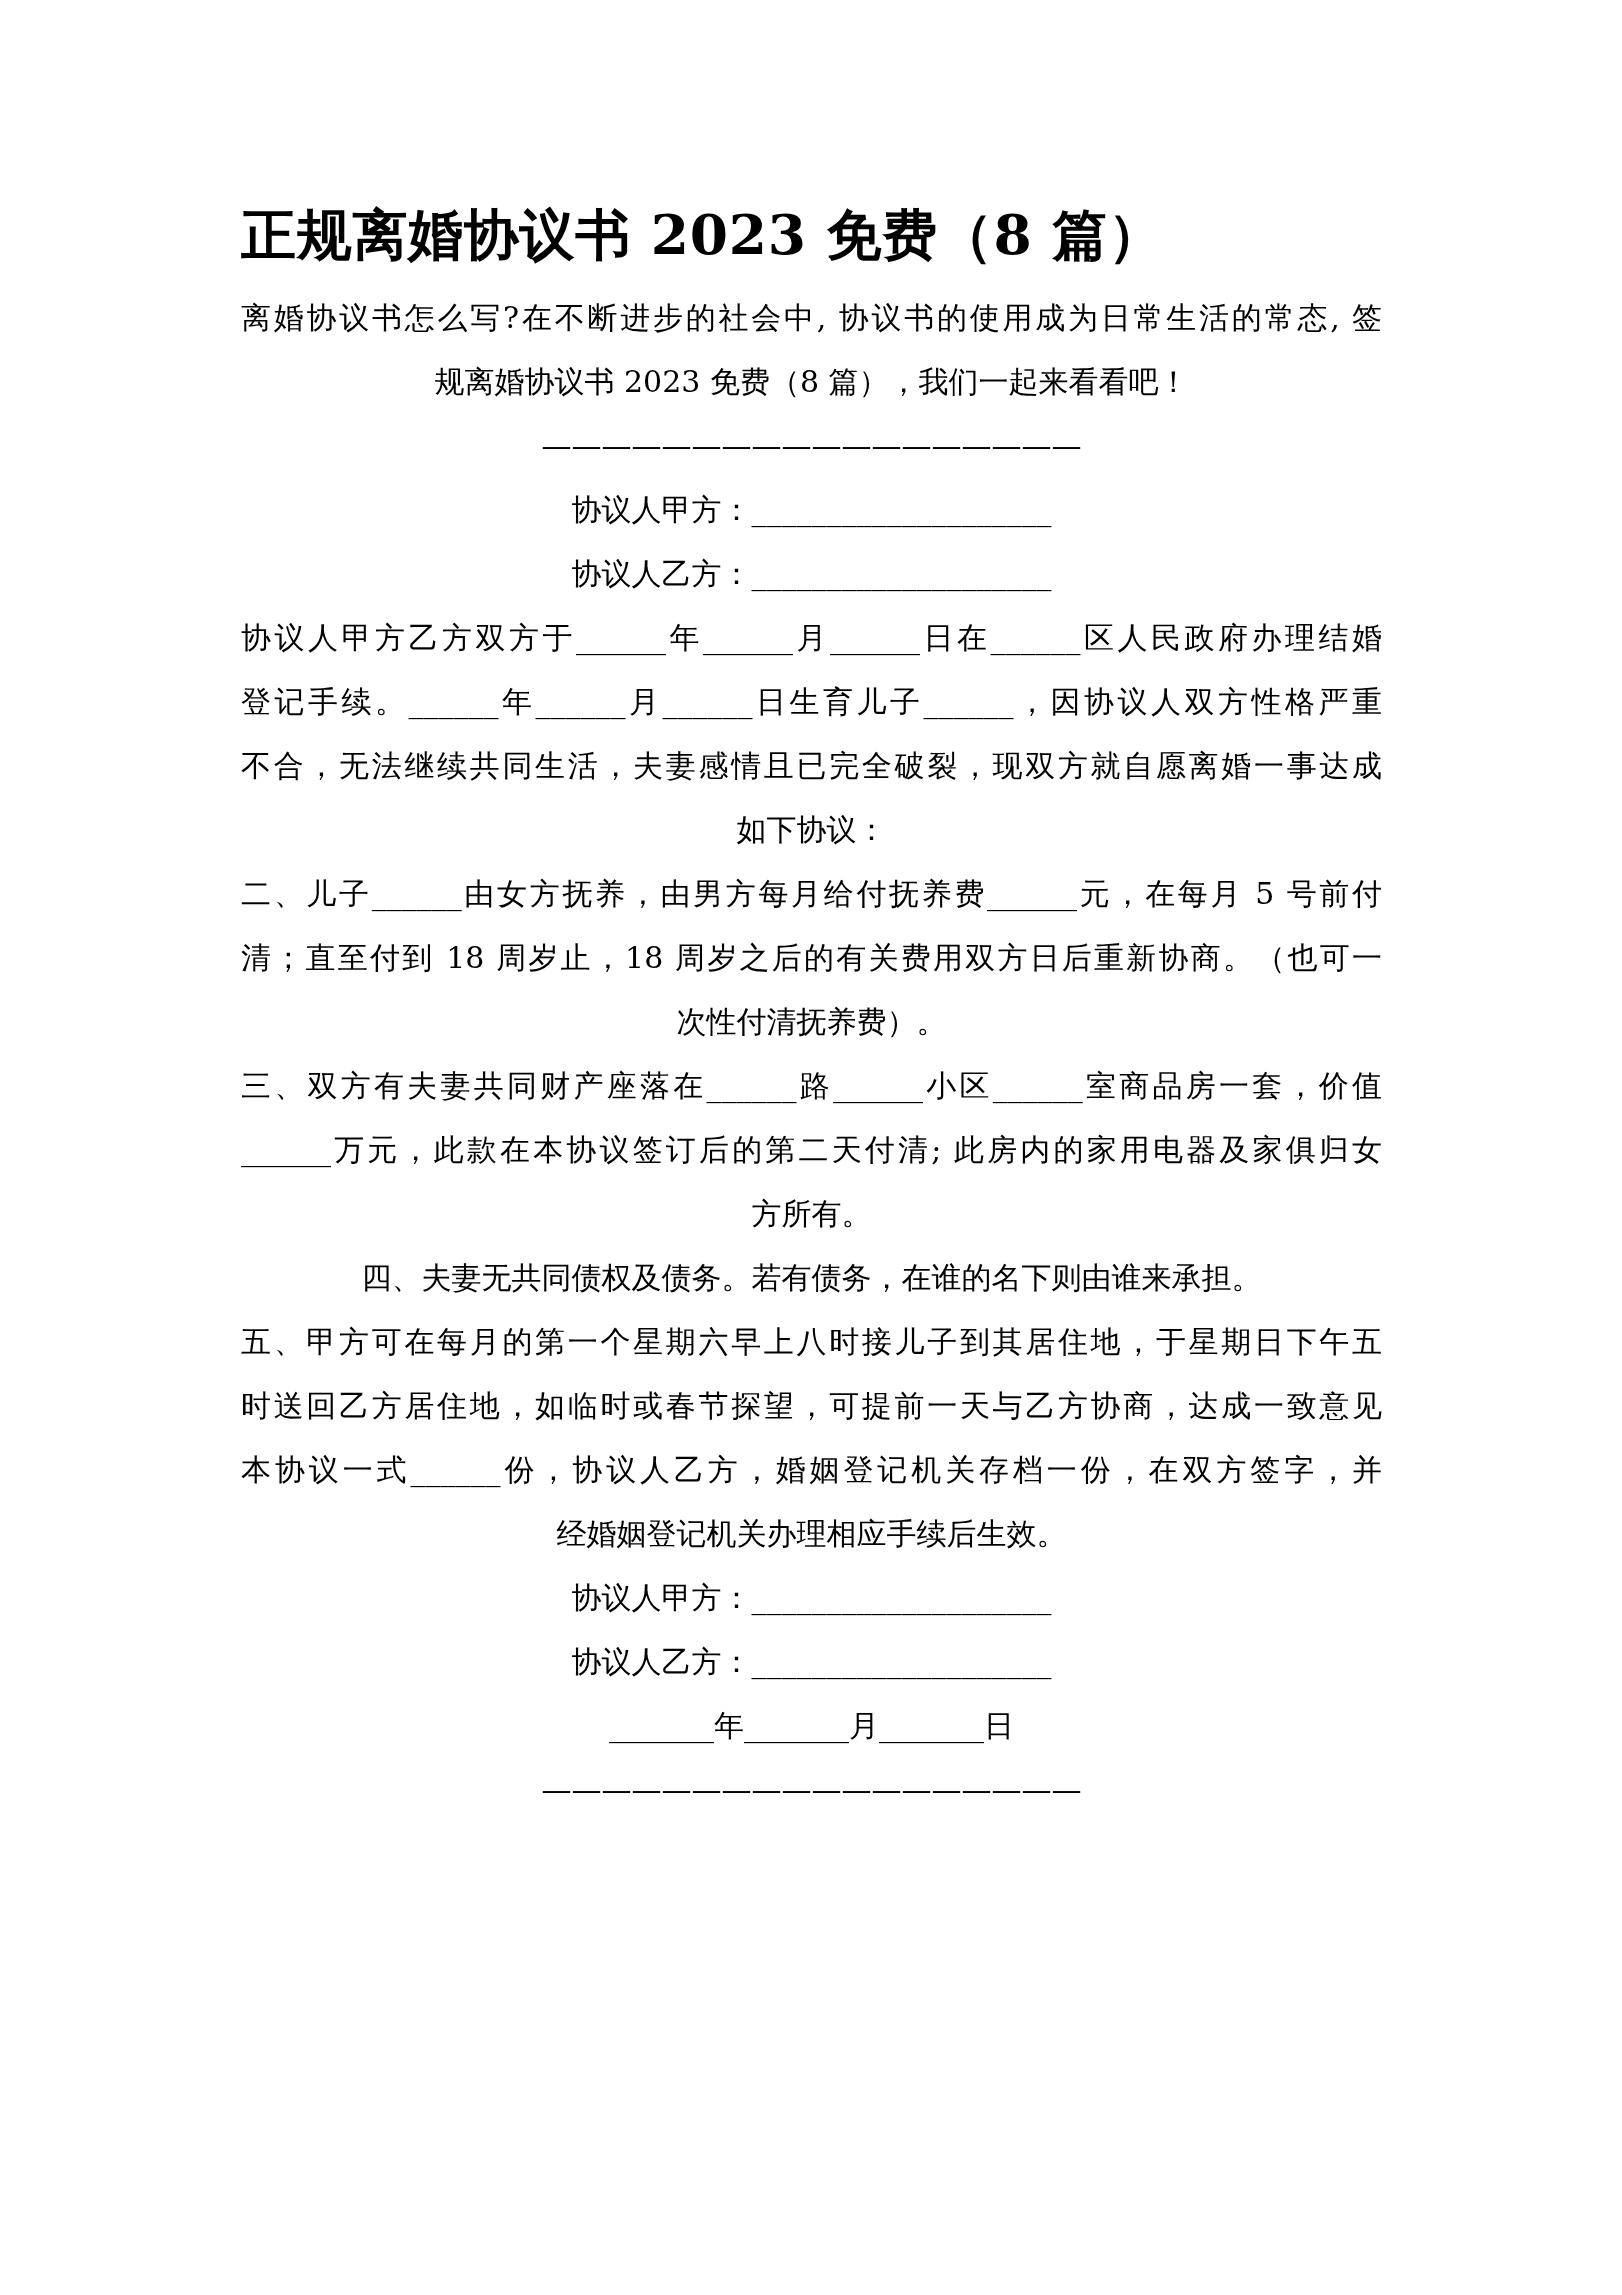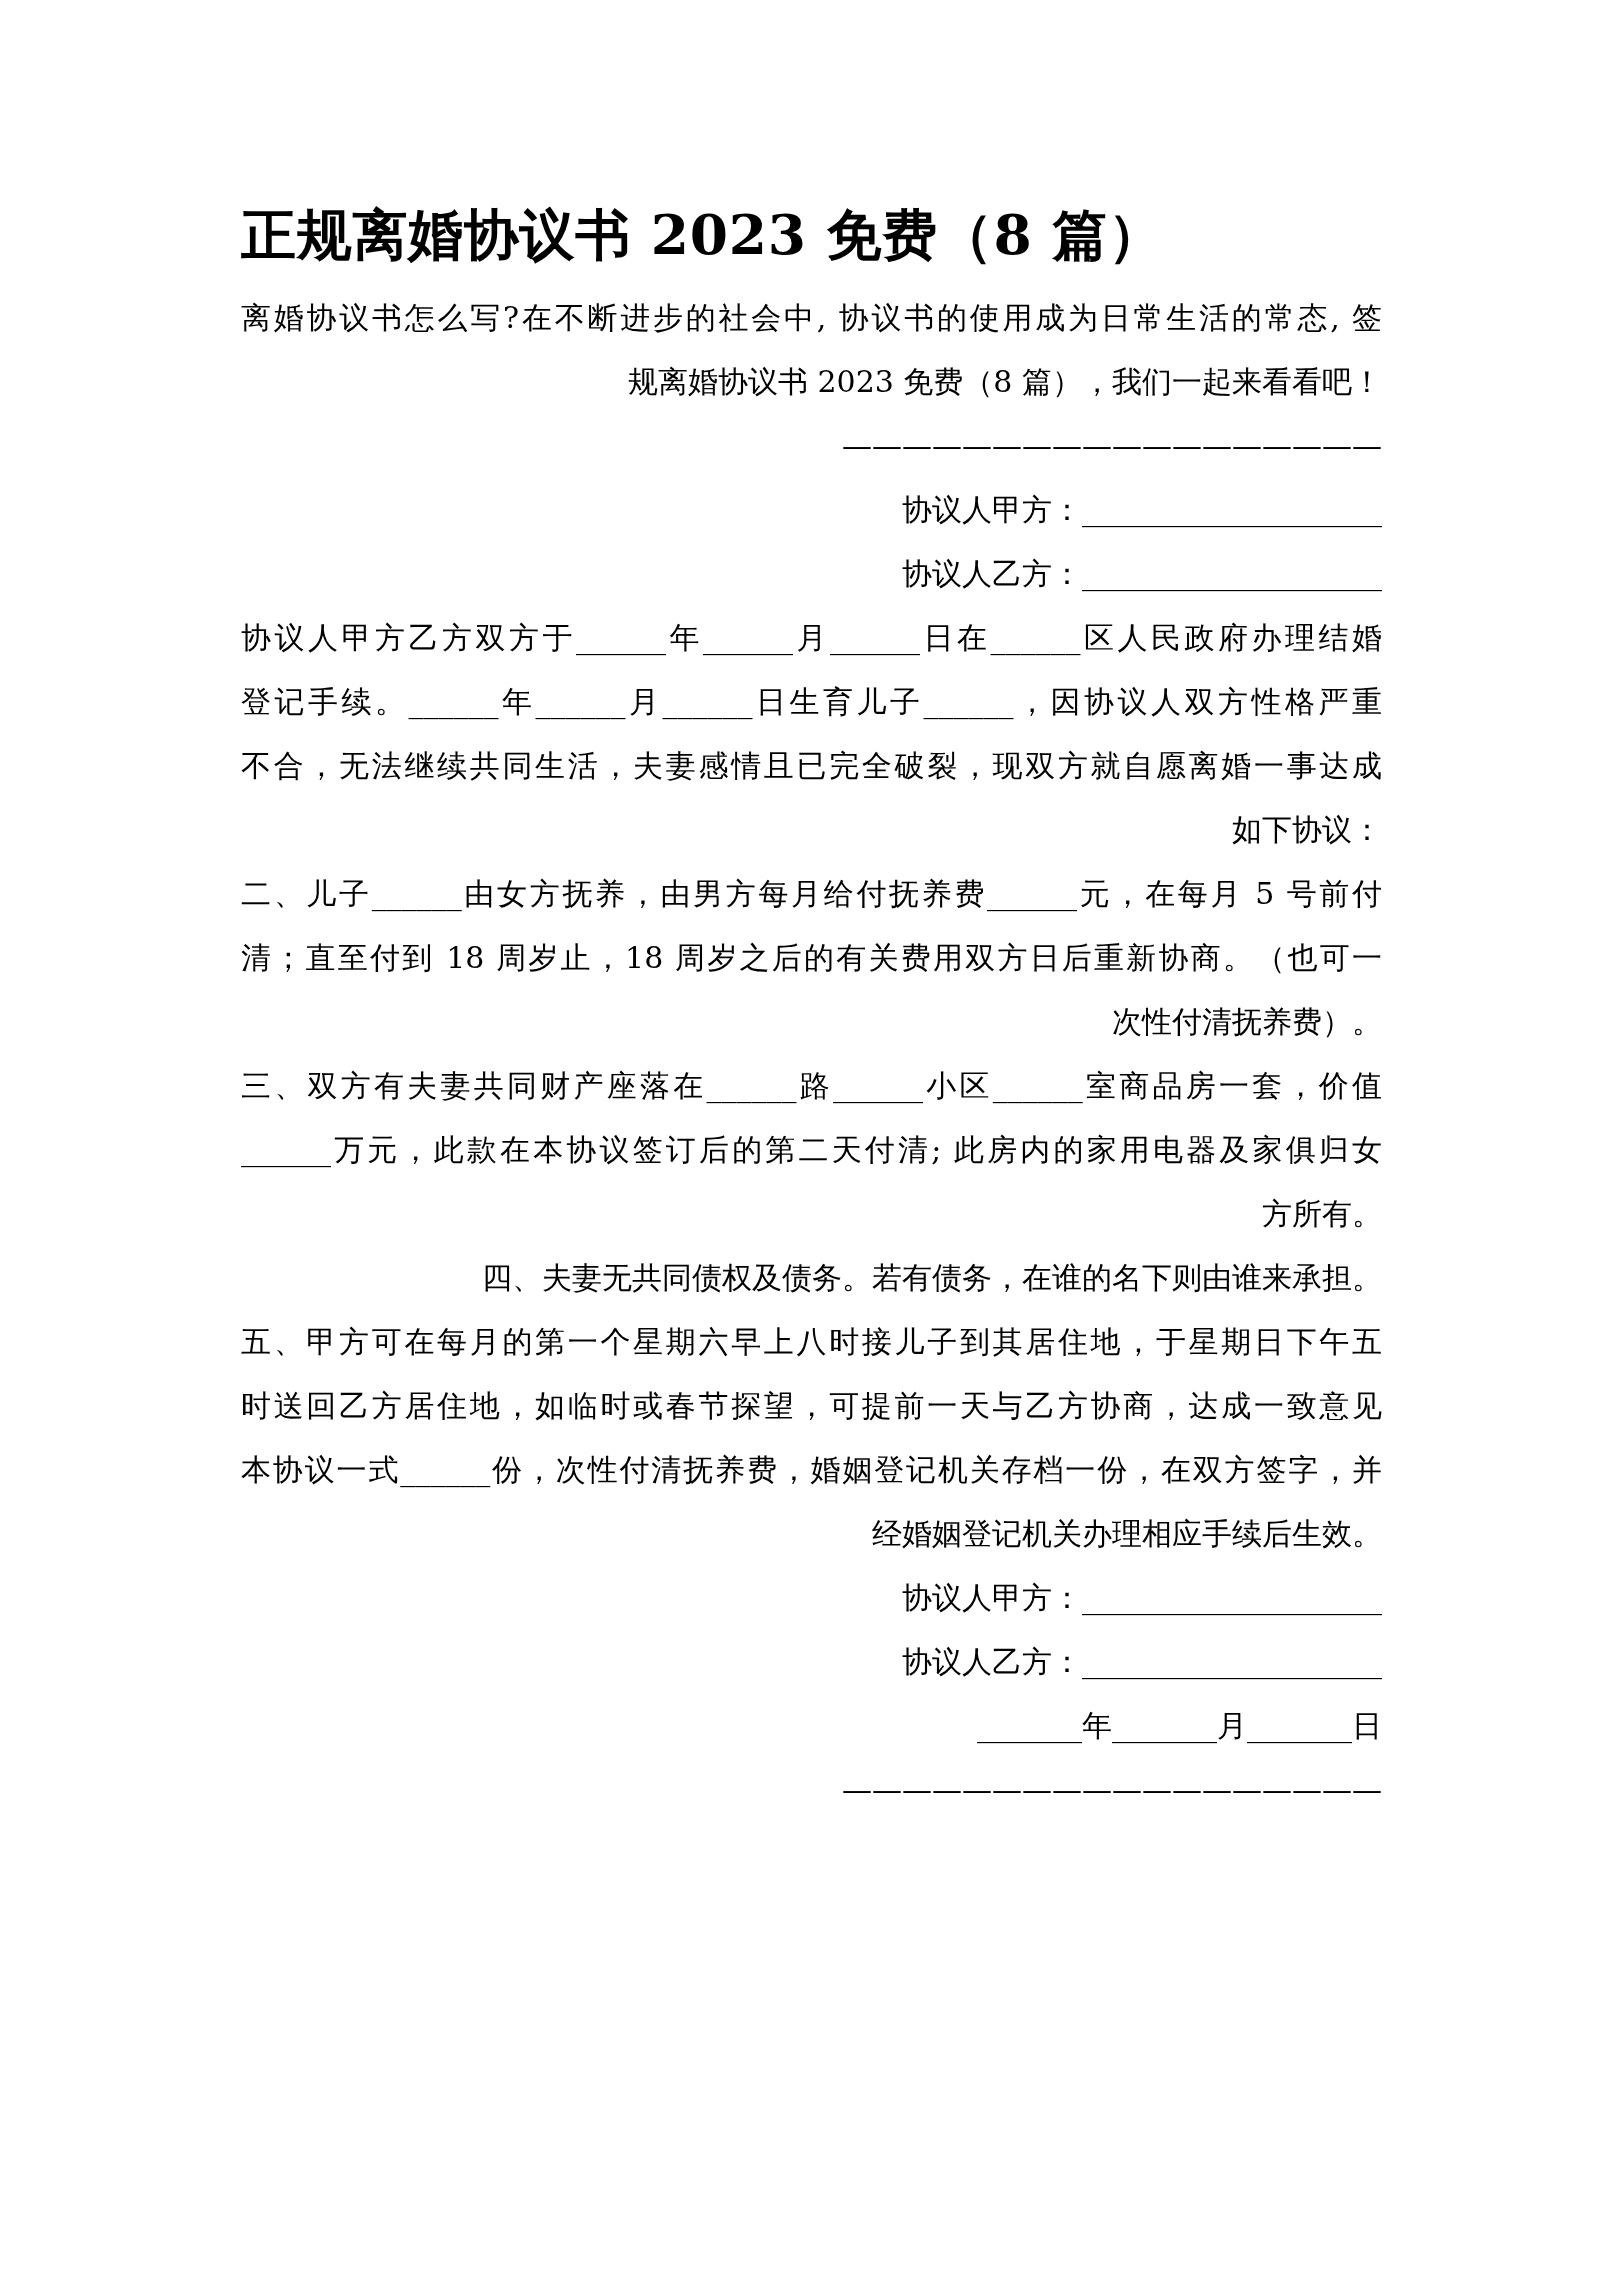--- a/index.html
+++ b/index.html
@@ -43,21 +43,21 @@
     line-height: 64px;
     font-size: 30px;
     color: #000000;
   }
   .line.justify {
     text-align: justify;
     text-align-last: justify;
     text-justify: inter-character;
   }
   .line.left {
-    text-align: right;
+    text-align: center;
     white-space: pre;
   }
 </style>
 </head>
 <body>
 
 <div class="page">
   <h1 class="doc-title">正规离婚协议书 2023 免费（8 篇）</h1>
   <div class="doc-body" id="doc-body">
       <div class="line justify">离婚协议书怎么写?在不断进步的社会中, 协议书的使用成为日常生活的常态, 签</div>
@@ -71,21 +71,21 @@
       <div class="line left">如下协议：</div>
       <div class="line justify">二、儿子______由女方抚养，由男方每月给付抚养费______元，在每月 5 号前付</div>
       <div class="line justify">清；直至付到 18 周岁止，18 周岁之后的有关费用双方日后重新协商。（也可一</div>
       <div class="line left">次性付清抚养费）。</div>
       <div class="line justify">三、双方有夫妻共同财产座落在______路______小区______室商品房一套，价值</div>
       <div class="line justify">______万元，此款在本协议签订后的第二天付清; 此房内的家用电器及家俱归女</div>
       <div class="line left">方所有。</div>
       <div class="line left">四、夫妻无共同债权及债务。若有债务，在谁的名下则由谁来承担。</div>
       <div class="line justify">五、甲方可在每月的第一个星期六早上八时接儿子到其居住地，于星期日下午五</div>
       <div class="line justify">时送回乙方居住地，如临时或春节探望，可提前一天与乙方协商，达成一致意见</div>
-      <div class="line justify">本协议一式______份，次性付清抚养费，婚姻登记机关存档一份，在双方签字，并</div>
+      <div class="line justify">本协议一式______份，协议人乙方，婚姻登记机关存档一份，在双方签字，并</div>
       <div class="line left">经婚姻登记机关办理相应手续后生效。</div>
       <div class="line left">协议人甲方：____________________</div>
       <div class="line left">协议人乙方：____________________</div>
       <div class="line left">_______年_______月_______日</div>
       <div class="line left">——————————————————</div>
     </div>
 </div>
 
 
 </body></html>

